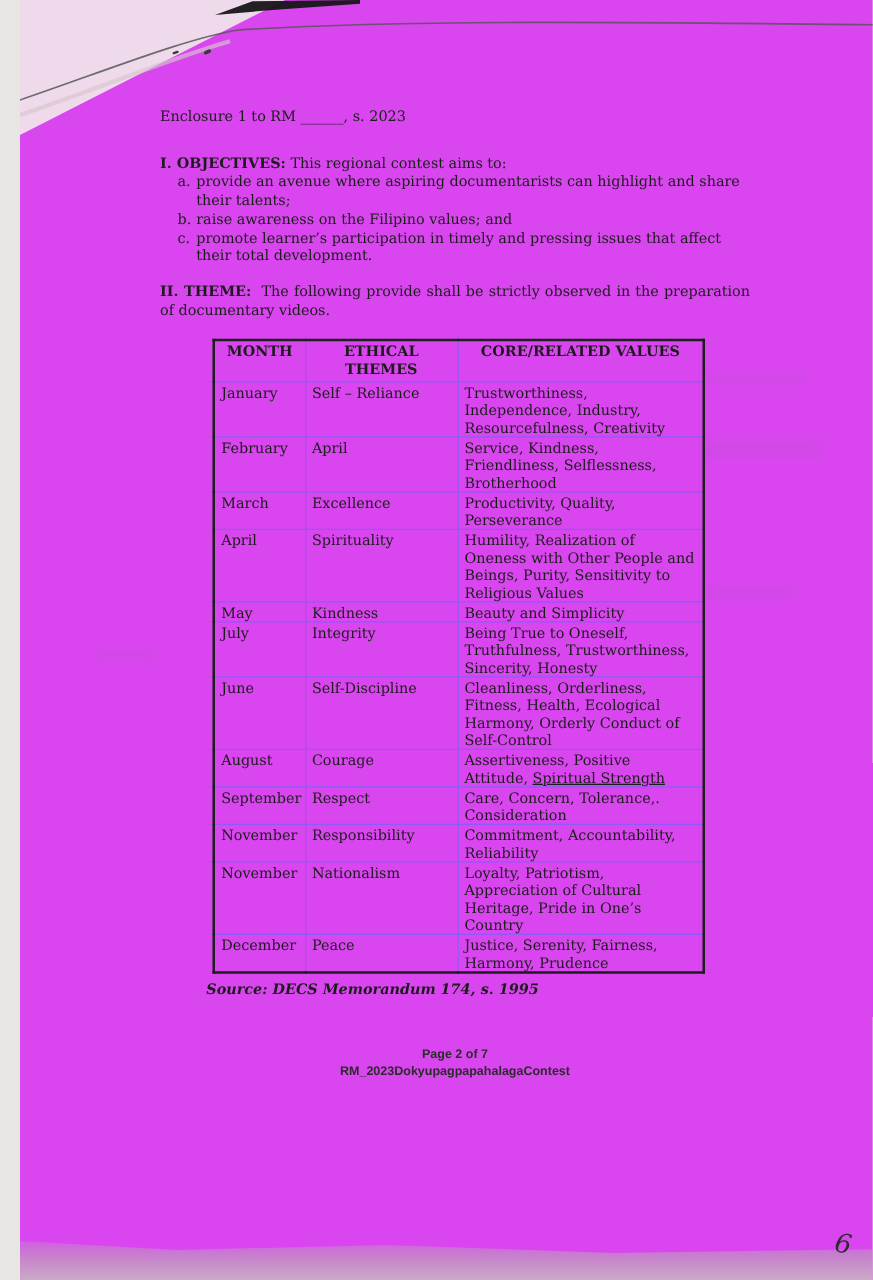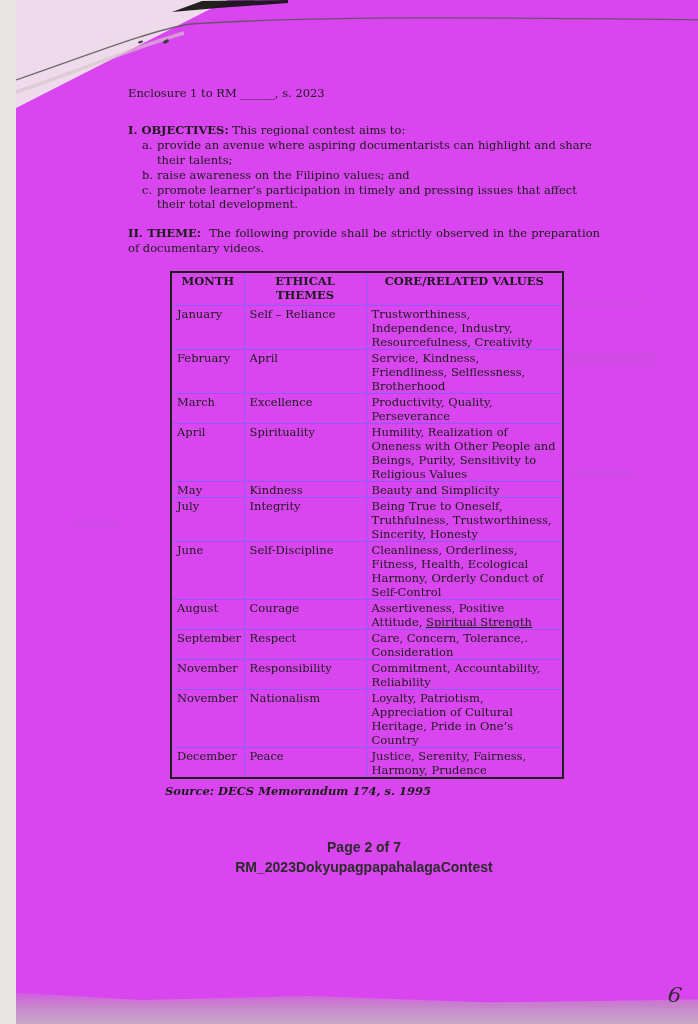--- a/index.html
+++ b/index.html
@@ -32,21 +32,21 @@
   table.values{border-collapse:collapse;margin:16px 0 0 42px;width:392px;
     border:2px solid #1d1d1d;table-layout:fixed;}
   table.values th, table.values td{border:1px solid #8b5cf6;font-size:11.5px;
     line-height:1.22;vertical-align:top;}
   table.values th{text-align:center;font-weight:bold;padding:1px 2px 2px;}
   table.values td{padding:1px 5px 0;}
   col.c-month{width:73px;}  col.c-theme{width:122px;}  col.c-values{width:197px;}
   .u-seg{text-decoration:underline;}
   .source-note{margin:5px 0 0 37px;font-style:italic;font-weight:bold;}
   .footer{margin-top:38px;text-align:center;font-family:"Liberation Sans",sans-serif;
-    font-size:14px;font-weight:bold;color:#2b2b2b;line-height:1.45;}
+    font-size:10px;font-weight:bold;color:#2b2b2b;line-height:1.45;}
 </style>
 </head>
 <body>
 
 <div class="scan">
 
   <svg class="top-art" viewBox="0 0 698 120" aria-hidden="true">
     <polygon points="0,0 212,0 0,108" fill="#f0eaea" opacity="0.9"></polygon>
     <path d="M0,92 C60,72 122,46 168,33" stroke="#d9c4cb" stroke-width="3.5" fill="none" opacity="0.65"></path>
     <path d="M0,80 C70,56 135,30 175,24 C310,15 520,18 698,20" stroke="#565656" stroke-width="1.3" fill="none" opacity="0.85"></path>

